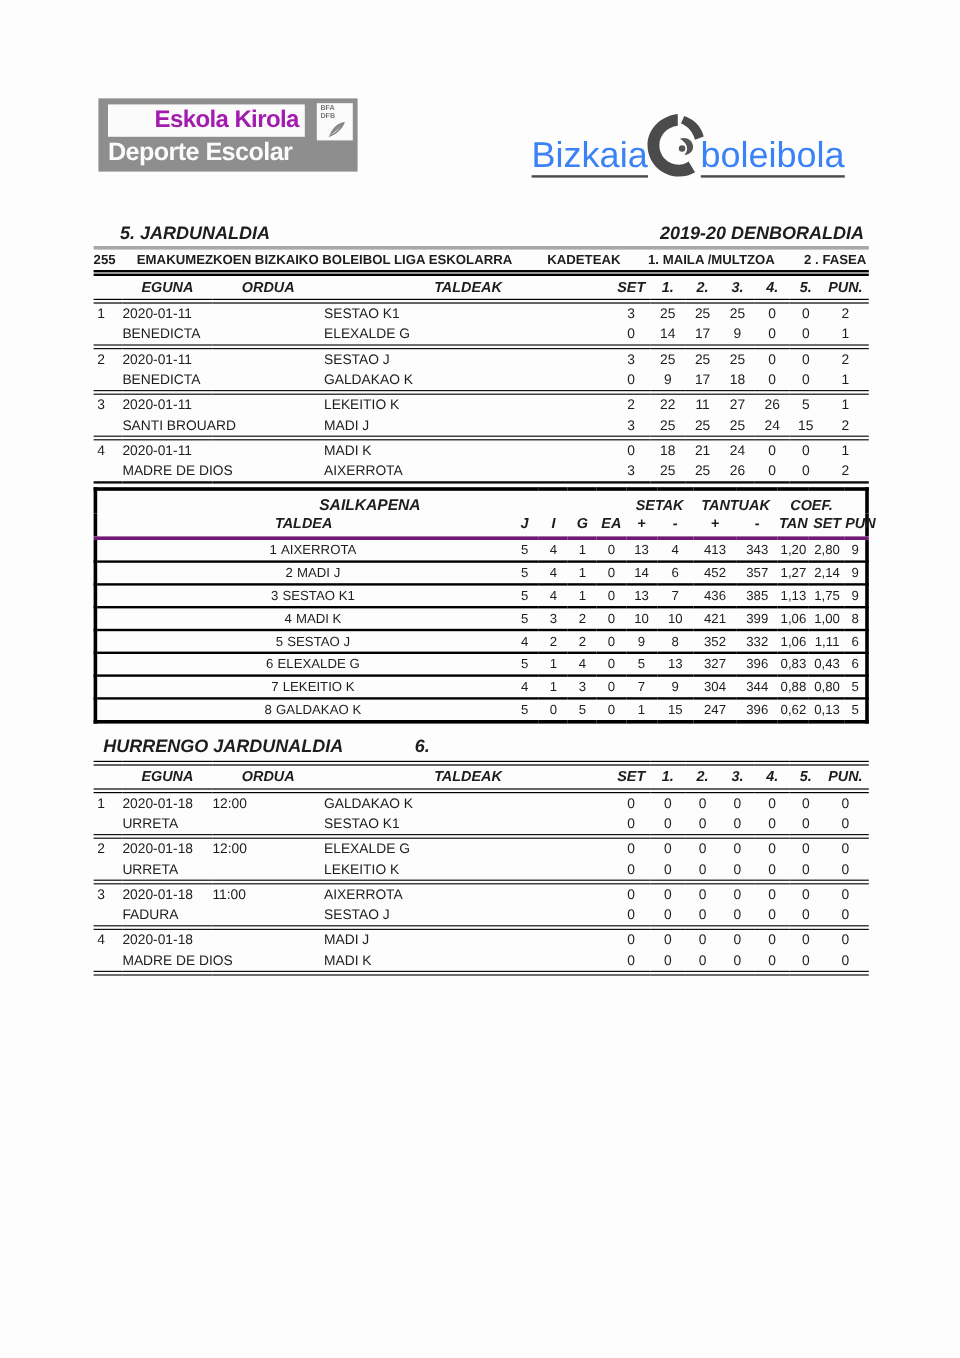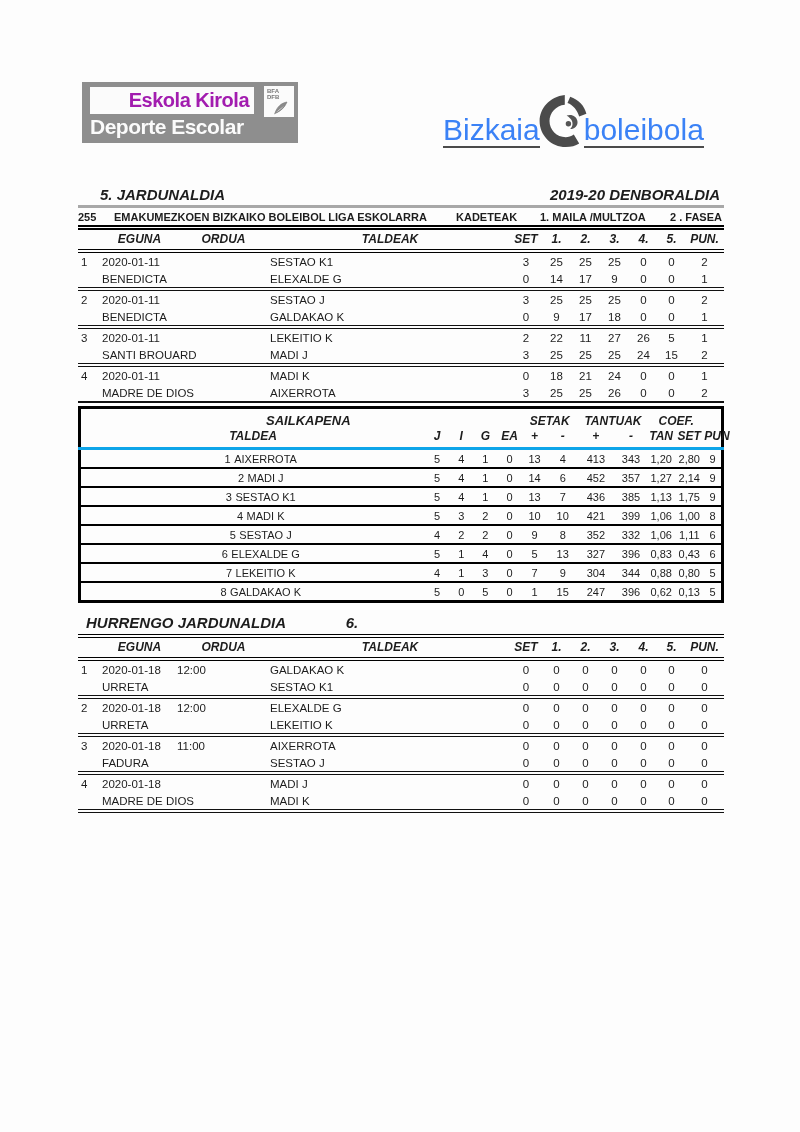--- a/index.html
+++ b/index.html
@@ -54,21 +54,21 @@
 
   
   .stand-box { margin-top:3px; }
   .st { width:100%; border:3px solid #000; border-collapse:collapse; table-layout:fixed; }
   .st col.s1{width:344px}.st col.s2{width:24px}.st col.s3{width:24px}.st col.s4{width:24px}
   .st col.s5{width:24px}.st col.s6{width:26px}.st col.s7{width:30px}.st col.s8{width:36px}
   .st col.s9{width:34px}.st col.s10{width:26px}.st col.s11{width:30px}.st col.s12{width:18px}
   .st th { font-weight:bold; font-style:italic; font-size:12px; text-align:center; padding:0; }
   .st tr.gr th { padding-top:4px; }
   .st th.ttl { text-align:center; padding-left:14px; font-size:13px; }
-  .st tr.cols { border-bottom:3px solid #0ea5e9; }
+  .st tr.cols { border-bottom:3px solid #701a75; }
   .st tr.cols th { padding:1px 0 4px; }
   .st tbody td { height:14px; line-height:14px; font-size:11px; text-align:center; padding:2px 0 1px; white-space:nowrap; }
   .st tbody tr { border-bottom:2px solid #000; }
   .st tbody tr:last-child { border-bottom:none; }
   .st-team { text-align:left; padding-left:12px !important; }
   .st-team .rk { display:inline-block; min-width:13px; }
 
   .next-title { margin:11px 0 3px; font-weight:bold; font-style:italic; font-size:15px; padding-left:8px; }
   .next-title .nn { margin-left:56px; }
 </style>

